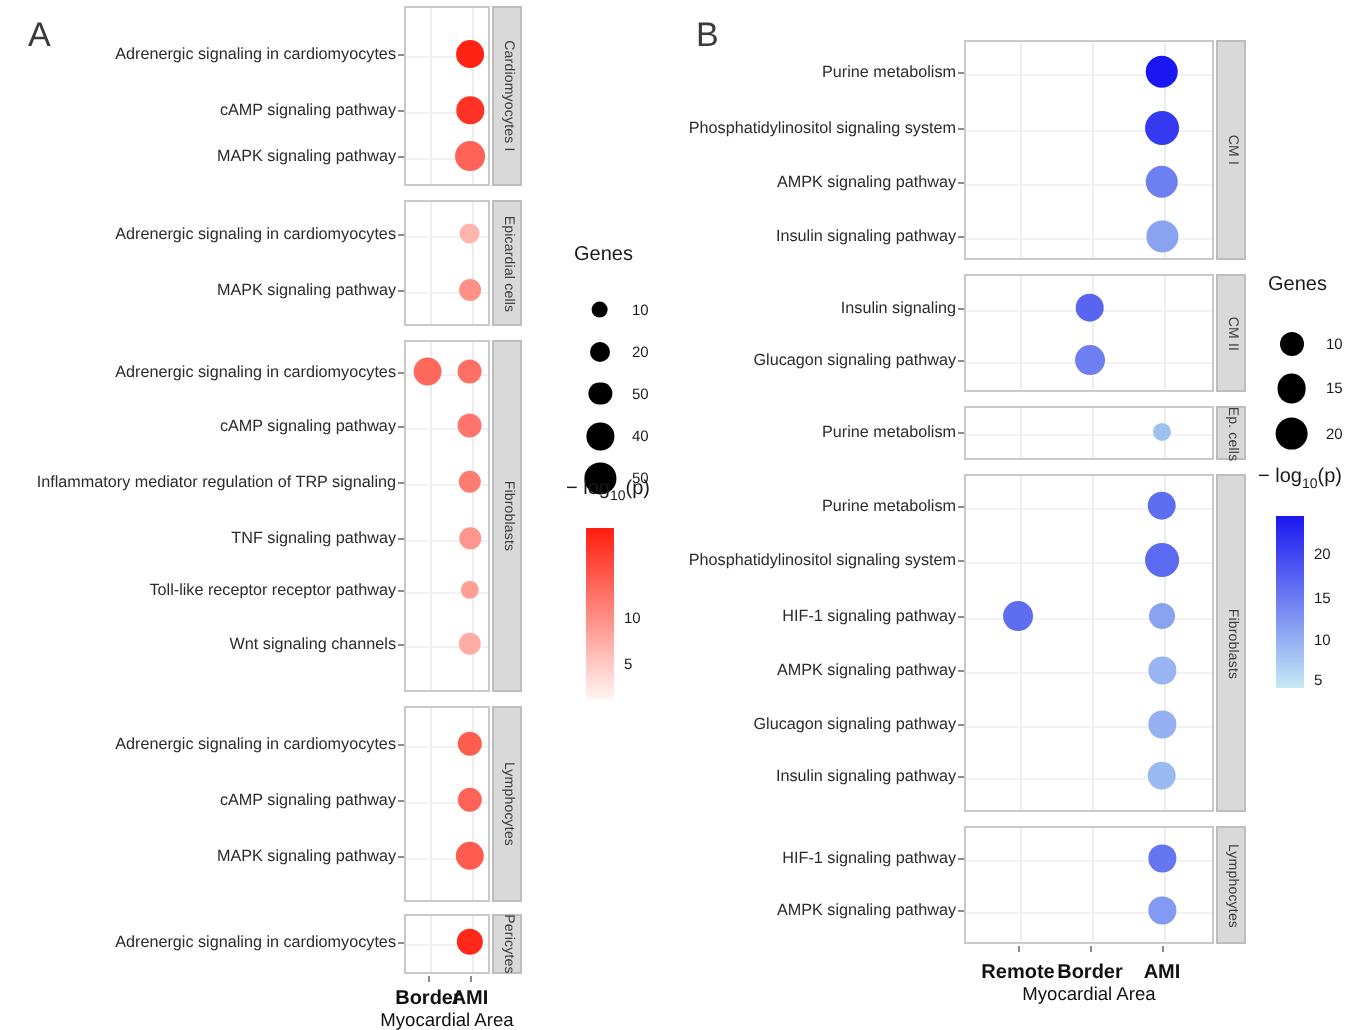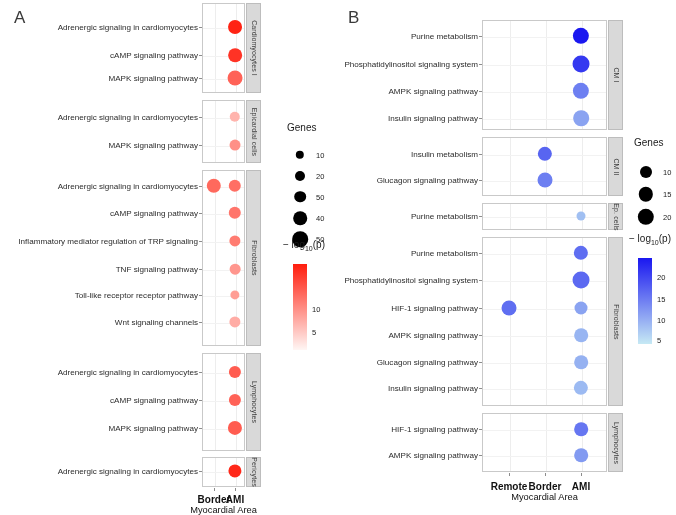--- a/index.html
+++ b/index.html
@@ -189,21 +189,21 @@
       <div class="gridv" style="left: 27px;"></div>
       <div class="gridv" style="left: 63px;"></div>
       <div class="gridv" style="left: 99px;"></div>
       <div class="gridh" style="top: 17px;"></div>
       <div class="gridh" style="top: 43px;"></div>
     </div>
   </div>
 <div class="strip" style="left: 608px; top: 137px; width: 15px; height: 59px;">
     <span>CM II</span>
   </div>
-<div class="ylab" style="right: 198px; top: 154px;">Insulin metabolism</div>
+<div class="ylab" style="right: 198px; top: 154px;">Insulin signaling</div>
 <div class="ytick" style="left: 479px; top: 154px;"></div>
 <div class="ylab" style="right: 198px; top: 180px;">Glucagon signaling pathway</div>
 <div class="ytick" style="left: 479px; top: 180px;"></div>
 <div class="facet" style="left: 482px; top: 203px; width: 125px; height: 27px;">
     <div class="plotbox">
       <div class="gridv" style="left: 27px;"></div>
       <div class="gridv" style="left: 63px;"></div>
       <div class="gridv" style="left: 99px;"></div>
       <div class="gridh" style="top: 13px;"></div>
     </div>

